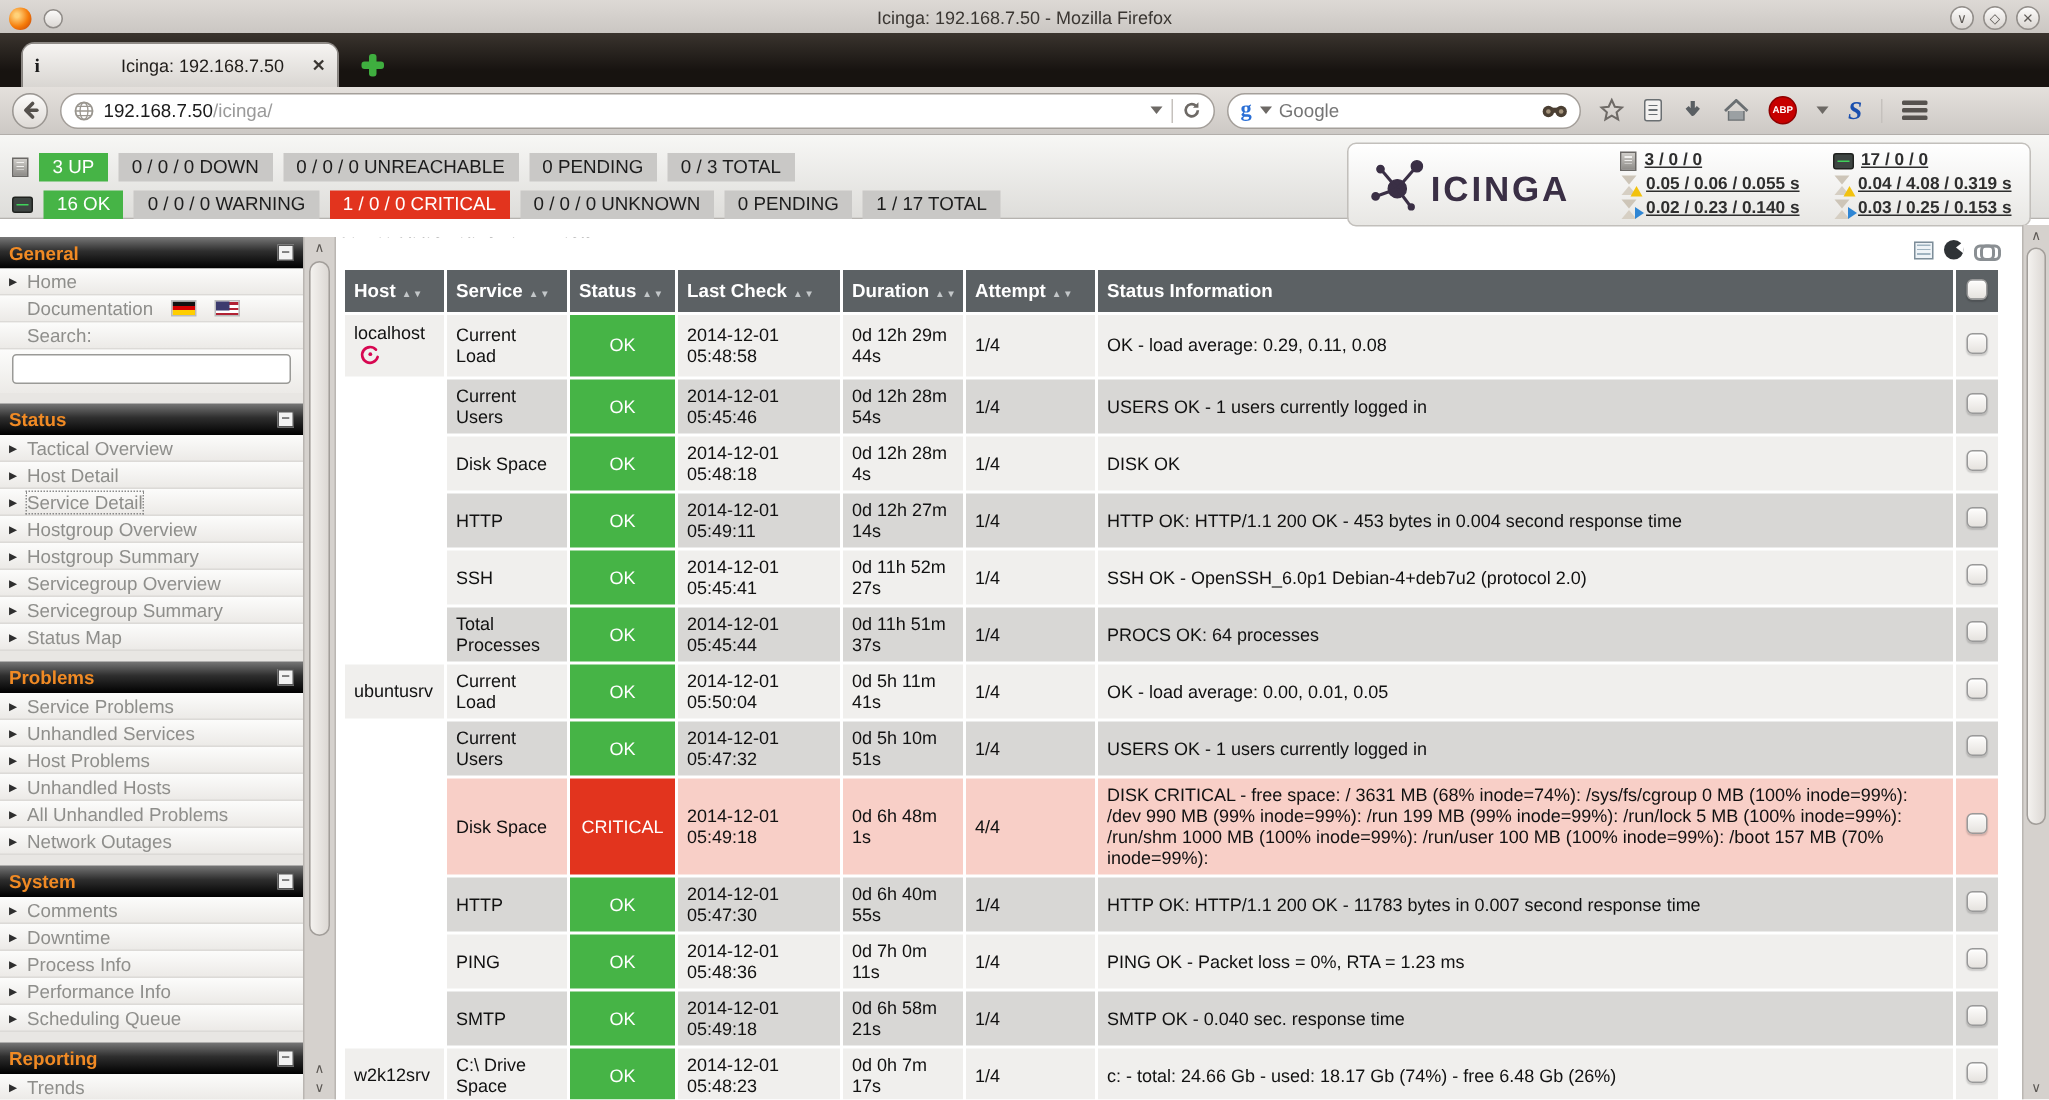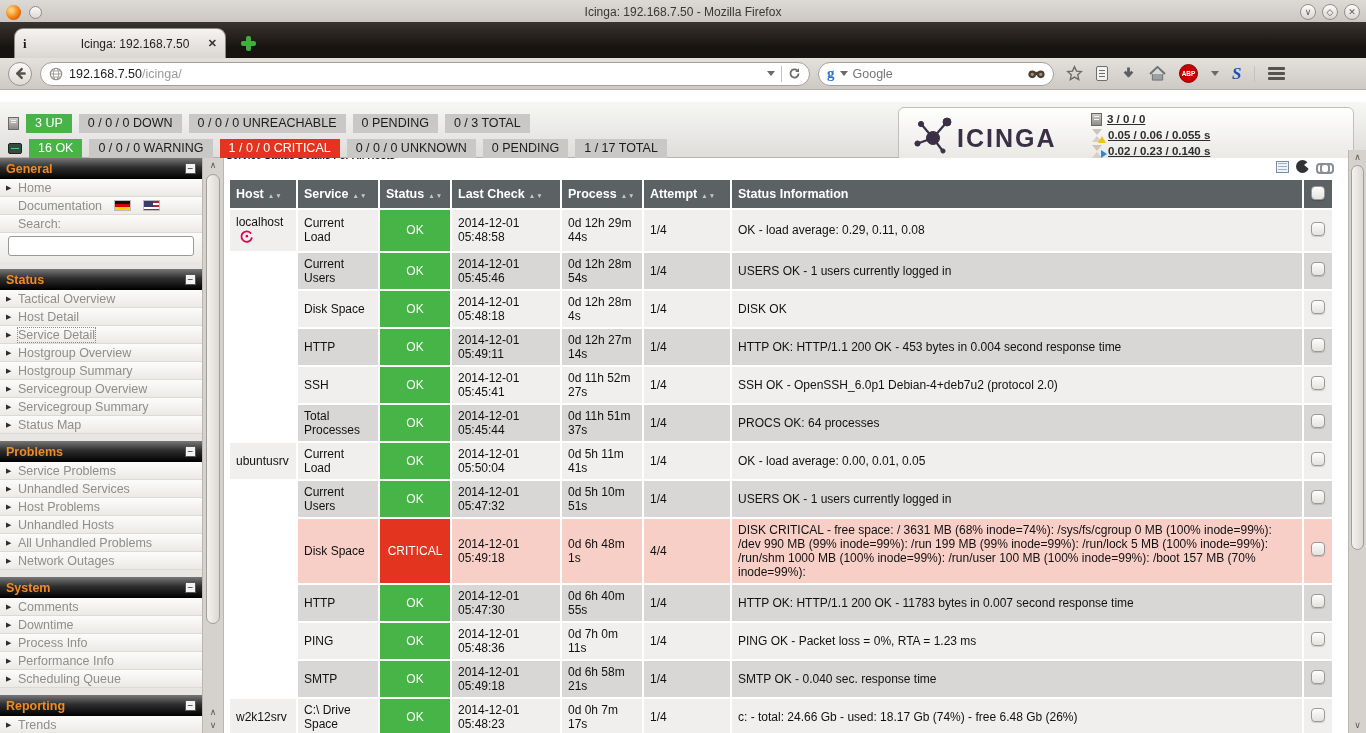--- a/index.html
+++ b/index.html
@@ -60,21 +60,21 @@
   .abp { width:19px; height:19px; border-radius:50%; background:#c70000; color:#fff; font-size:6.5px; font-weight:bold;
     display:flex; align-items:center; justify-content:center; border:1px solid #8e0000; }
   .s-ext { font-family:"Liberation Serif",serif; font-weight:bold; font-style:italic; font-size:17px; color:#1a4fae; }
   .hamburger { width:17px; height:13px; display:flex; flex-direction:column; justify-content:space-between; }
   .hamburger i { height:3px; background:#56524e; border-radius:1px; }
 
   
   .content { position:absolute; top:90px; left:0; right:0; bottom:0; background:#fff; }
 
   
-  .icinga-band { position:absolute; top:12px; left:0; right:0; height:56px;
+  .icinga-band { position:absolute; top:0; left:0; right:0; height:56px;
     background:linear-gradient(#f7f7f5,#deddda); border-bottom:1px solid #b6b3af; }
   .status-rows { position:absolute; left:8px; top:11px; }
   .status-row { display:flex; align-items:center; margin-bottom:5px; height:20px; }
   .status-row .row-icon { margin-right:7px; }
   .sbox { display:inline-block; padding:2.5px 9px; margin-right:7px; font-size:12.5px; color:#1c1c1c;
     background:#c9c8c6; white-space:nowrap; }
   .sbox-ok { background:#46b446; color:#fff; }
   .sbox-critical { background:#e2341e; color:#fff; }
 
   .logo-panel { position:absolute; right:12px; top:5px; width:456px; height:56px;
@@ -289,20 +289,38 @@
               <span class="hg hg-warn">
                 <i></i>
               </span>
               <span>0.05 / 0.06 / 0.055 s</span>
             </div>
           <div class="stat-row">
               <span class="hg hg-run">
                 <i></i>
               </span>
               <span>0.02 / 0.23 / 0.140 s</span>
+            </div>
+        </div>
+        <div class="stat-col">
+          <div class="stat-row">
+              <span class="monitor"></span>
+              <span>17 / 0 / 0</span>
+            </div>
+          <div class="stat-row">
+              <span class="hg hg-warn">
+                <i></i>
+              </span>
+              <span>0.04 / 4.08 / 0.319 s</span>
+            </div>
+          <div class="stat-row">
+              <span class="hg hg-run">
+                <i></i>
+              </span>
+              <span>0.03 / 0.25 / 0.153 s</span>
             </div>
         </div>
       </div>
     </div>
 
     <div class="sidebar" id="sidebar">
         <div class="sb-sec">
           <div class="sb-head">
             <span class="sb-title">General</span>
             <span class="sb-col">−</span>
@@ -453,21 +471,21 @@
             <col style="width:86px">
             <col>
             <col style="width:28px">
         </colgroup>
         <thead>
             <tr id="thead-row">
               <th><span>Host</span><span class="sort"><i>▲</i><i>▼</i></span></th>
               <th><span>Service</span><span class="sort"><i>▲</i><i>▼</i></span></th>
               <th><span>Status</span><span class="sort"><i>▲</i><i>▼</i></span></th>
               <th><span>Last Check</span><span class="sort"><i>▲</i><i>▼</i></span></th>
-              <th><span>Process</span><span class="sort"><i>▲</i><i>▼</i></span></th>
+              <th><span>Duration</span><span class="sort"><i>▲</i><i>▼</i></span></th>
               <th><span>Attempt</span><span class="sort"><i>▲</i><i>▼</i></span></th>
               <th><span>Status Information</span></th>
               <th class="cbh"><span class="cb"></span></th>
             </tr>
           </thead>
         <tbody id="tbody">
             <tr class="odd">
               <td class="hostcell has"><span>localhost</span><span class="debian"><svg width="15" height="15" viewBox="0 0 20 20">
                     <path d="M15.5 5.5 A7 7 0 1 0 17 12" fill="none" stroke="#d70751" stroke-width="2.4" stroke-linecap="round"></path>
                     <circle cx="10.5" cy="9.5" r="1.7" fill="#d70751"></circle>

